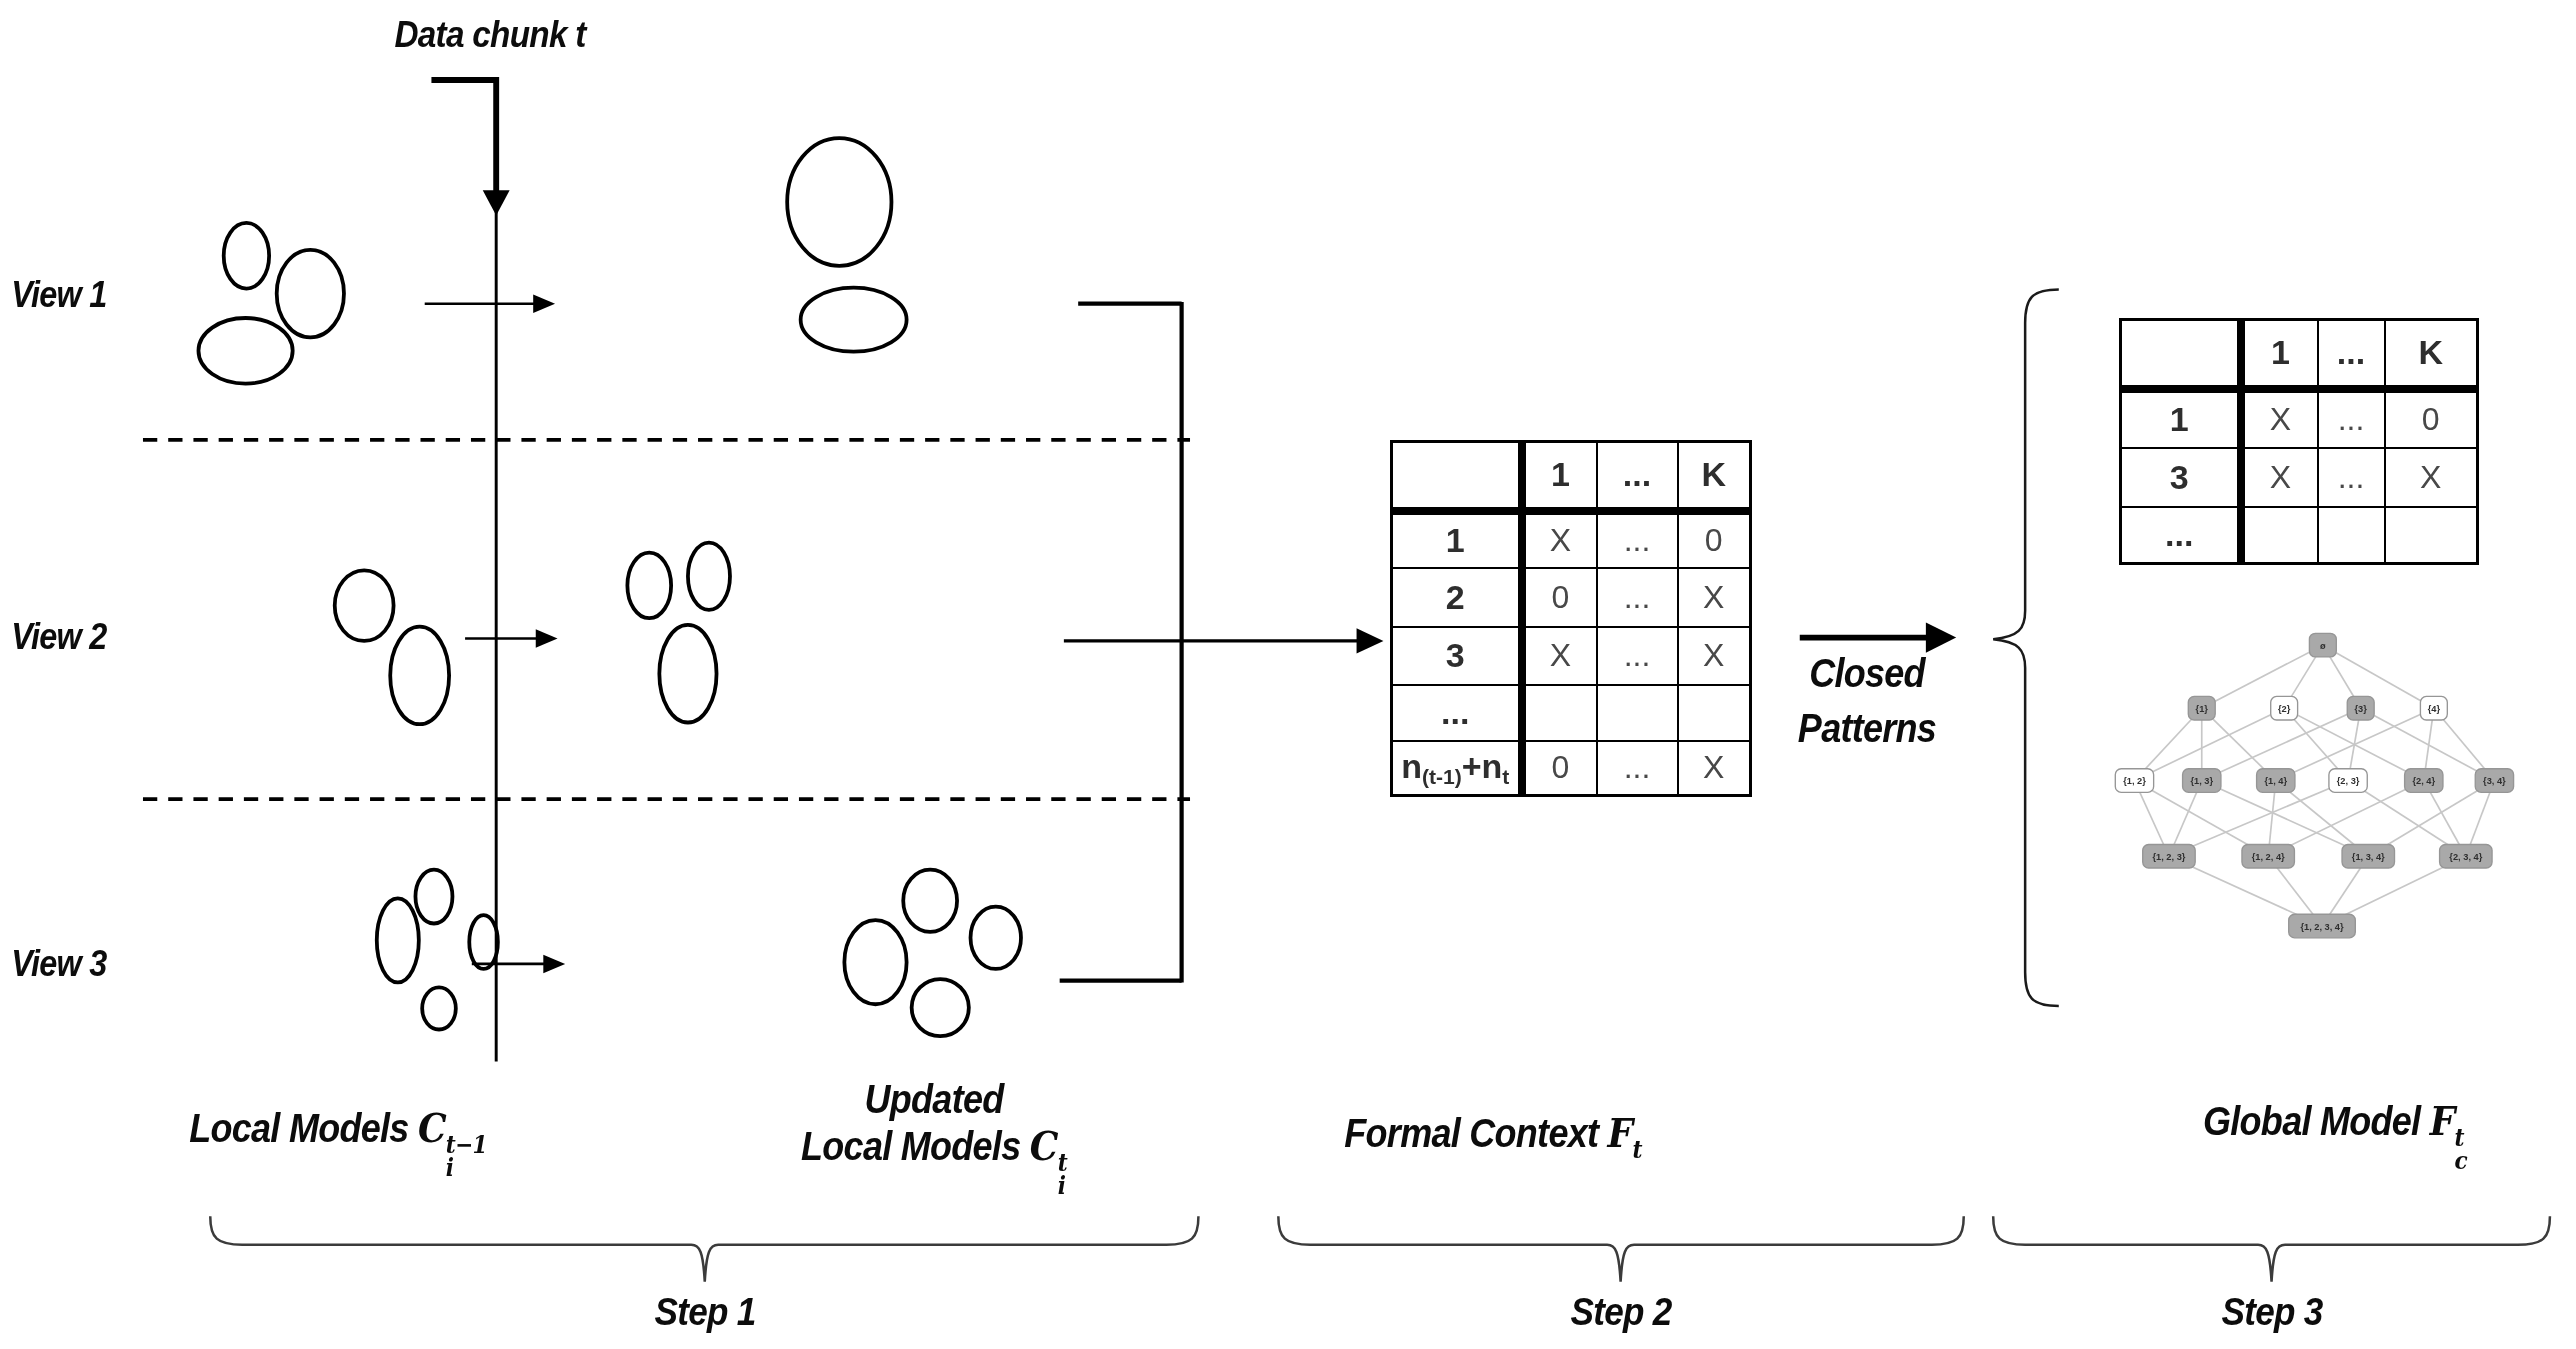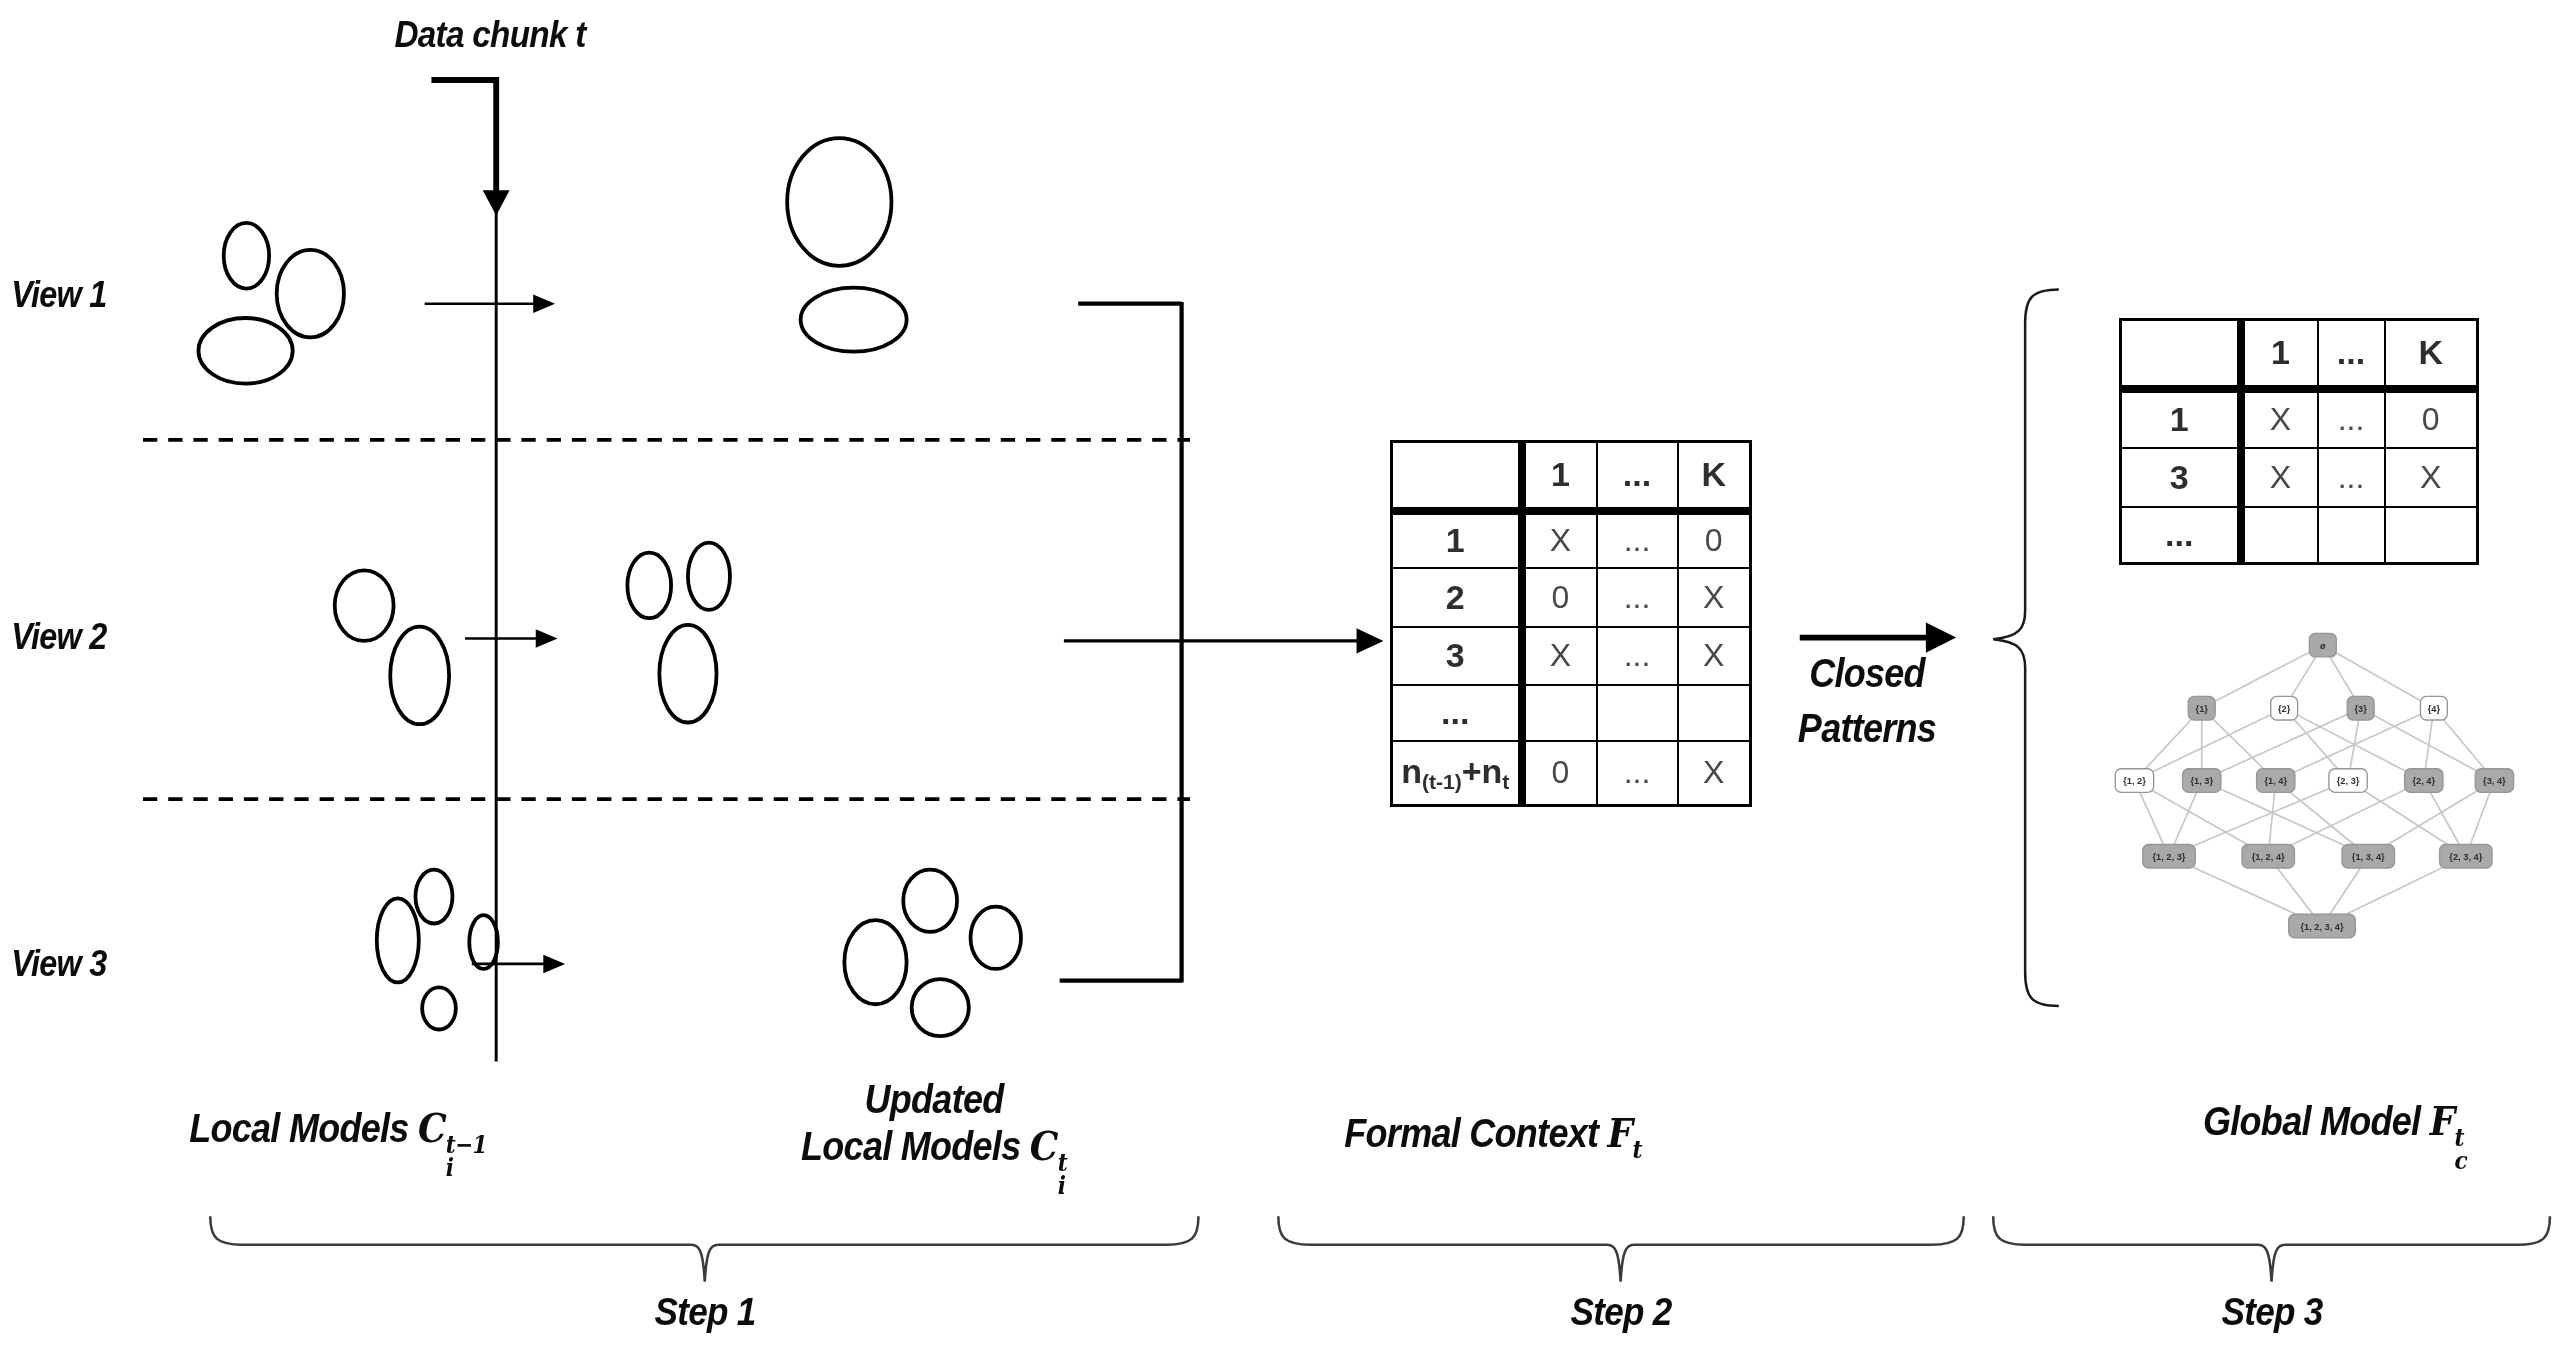--- a/index.html
+++ b/index.html
@@ -233,21 +233,21 @@
       <td>X</td>
       <td>...</td>
       <td>X</td>
     </tr>
     <tr style="height:56px">
       <th class="lblcol">...</th>
       <td></td>
       <td></td>
       <td></td>
     </tr>
-    <tr style="height:65px">
+    <tr style="height:55px">
       <th class="lblcol nrow"><span>n</span><span class="tsub">(t-1)</span><span>+n</span><span class="tsub">t</span></th>
       <td>0</td>
       <td>...</td>
       <td>X</td>
     </tr>
   </tbody>
     </table>
 
   <table class="fc" style="left:2119px;top:318px">
     <colgroup>

